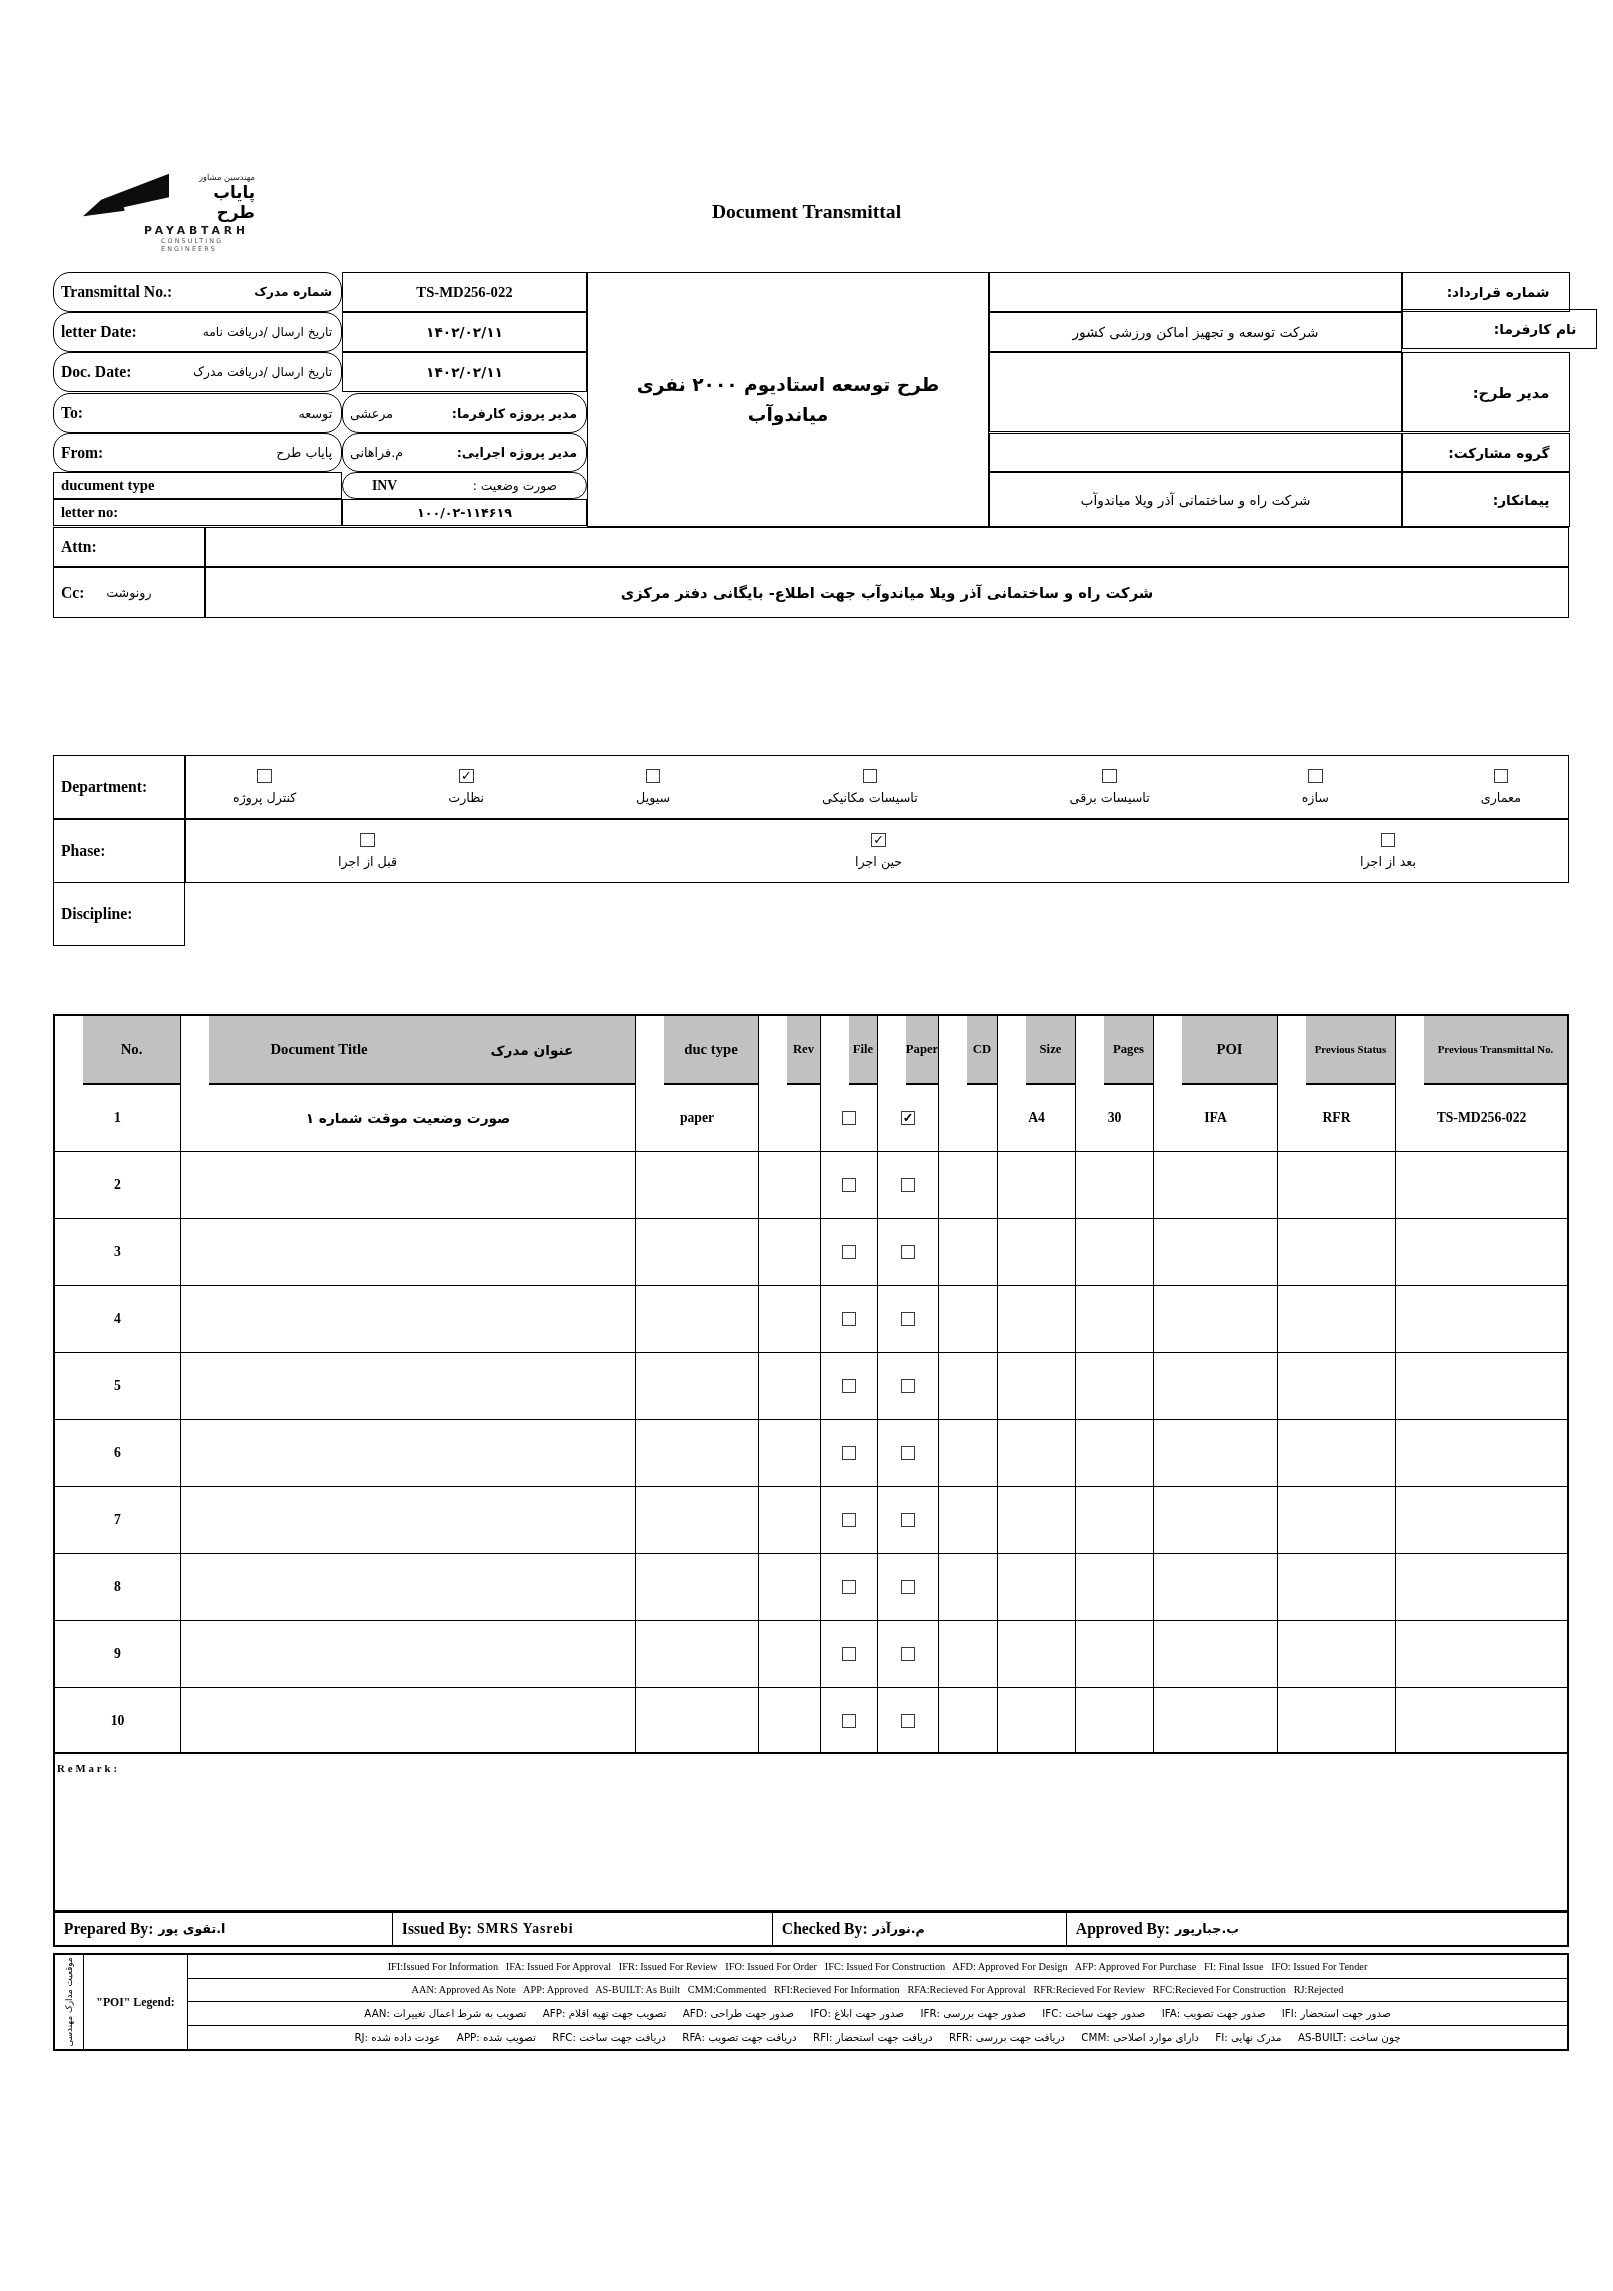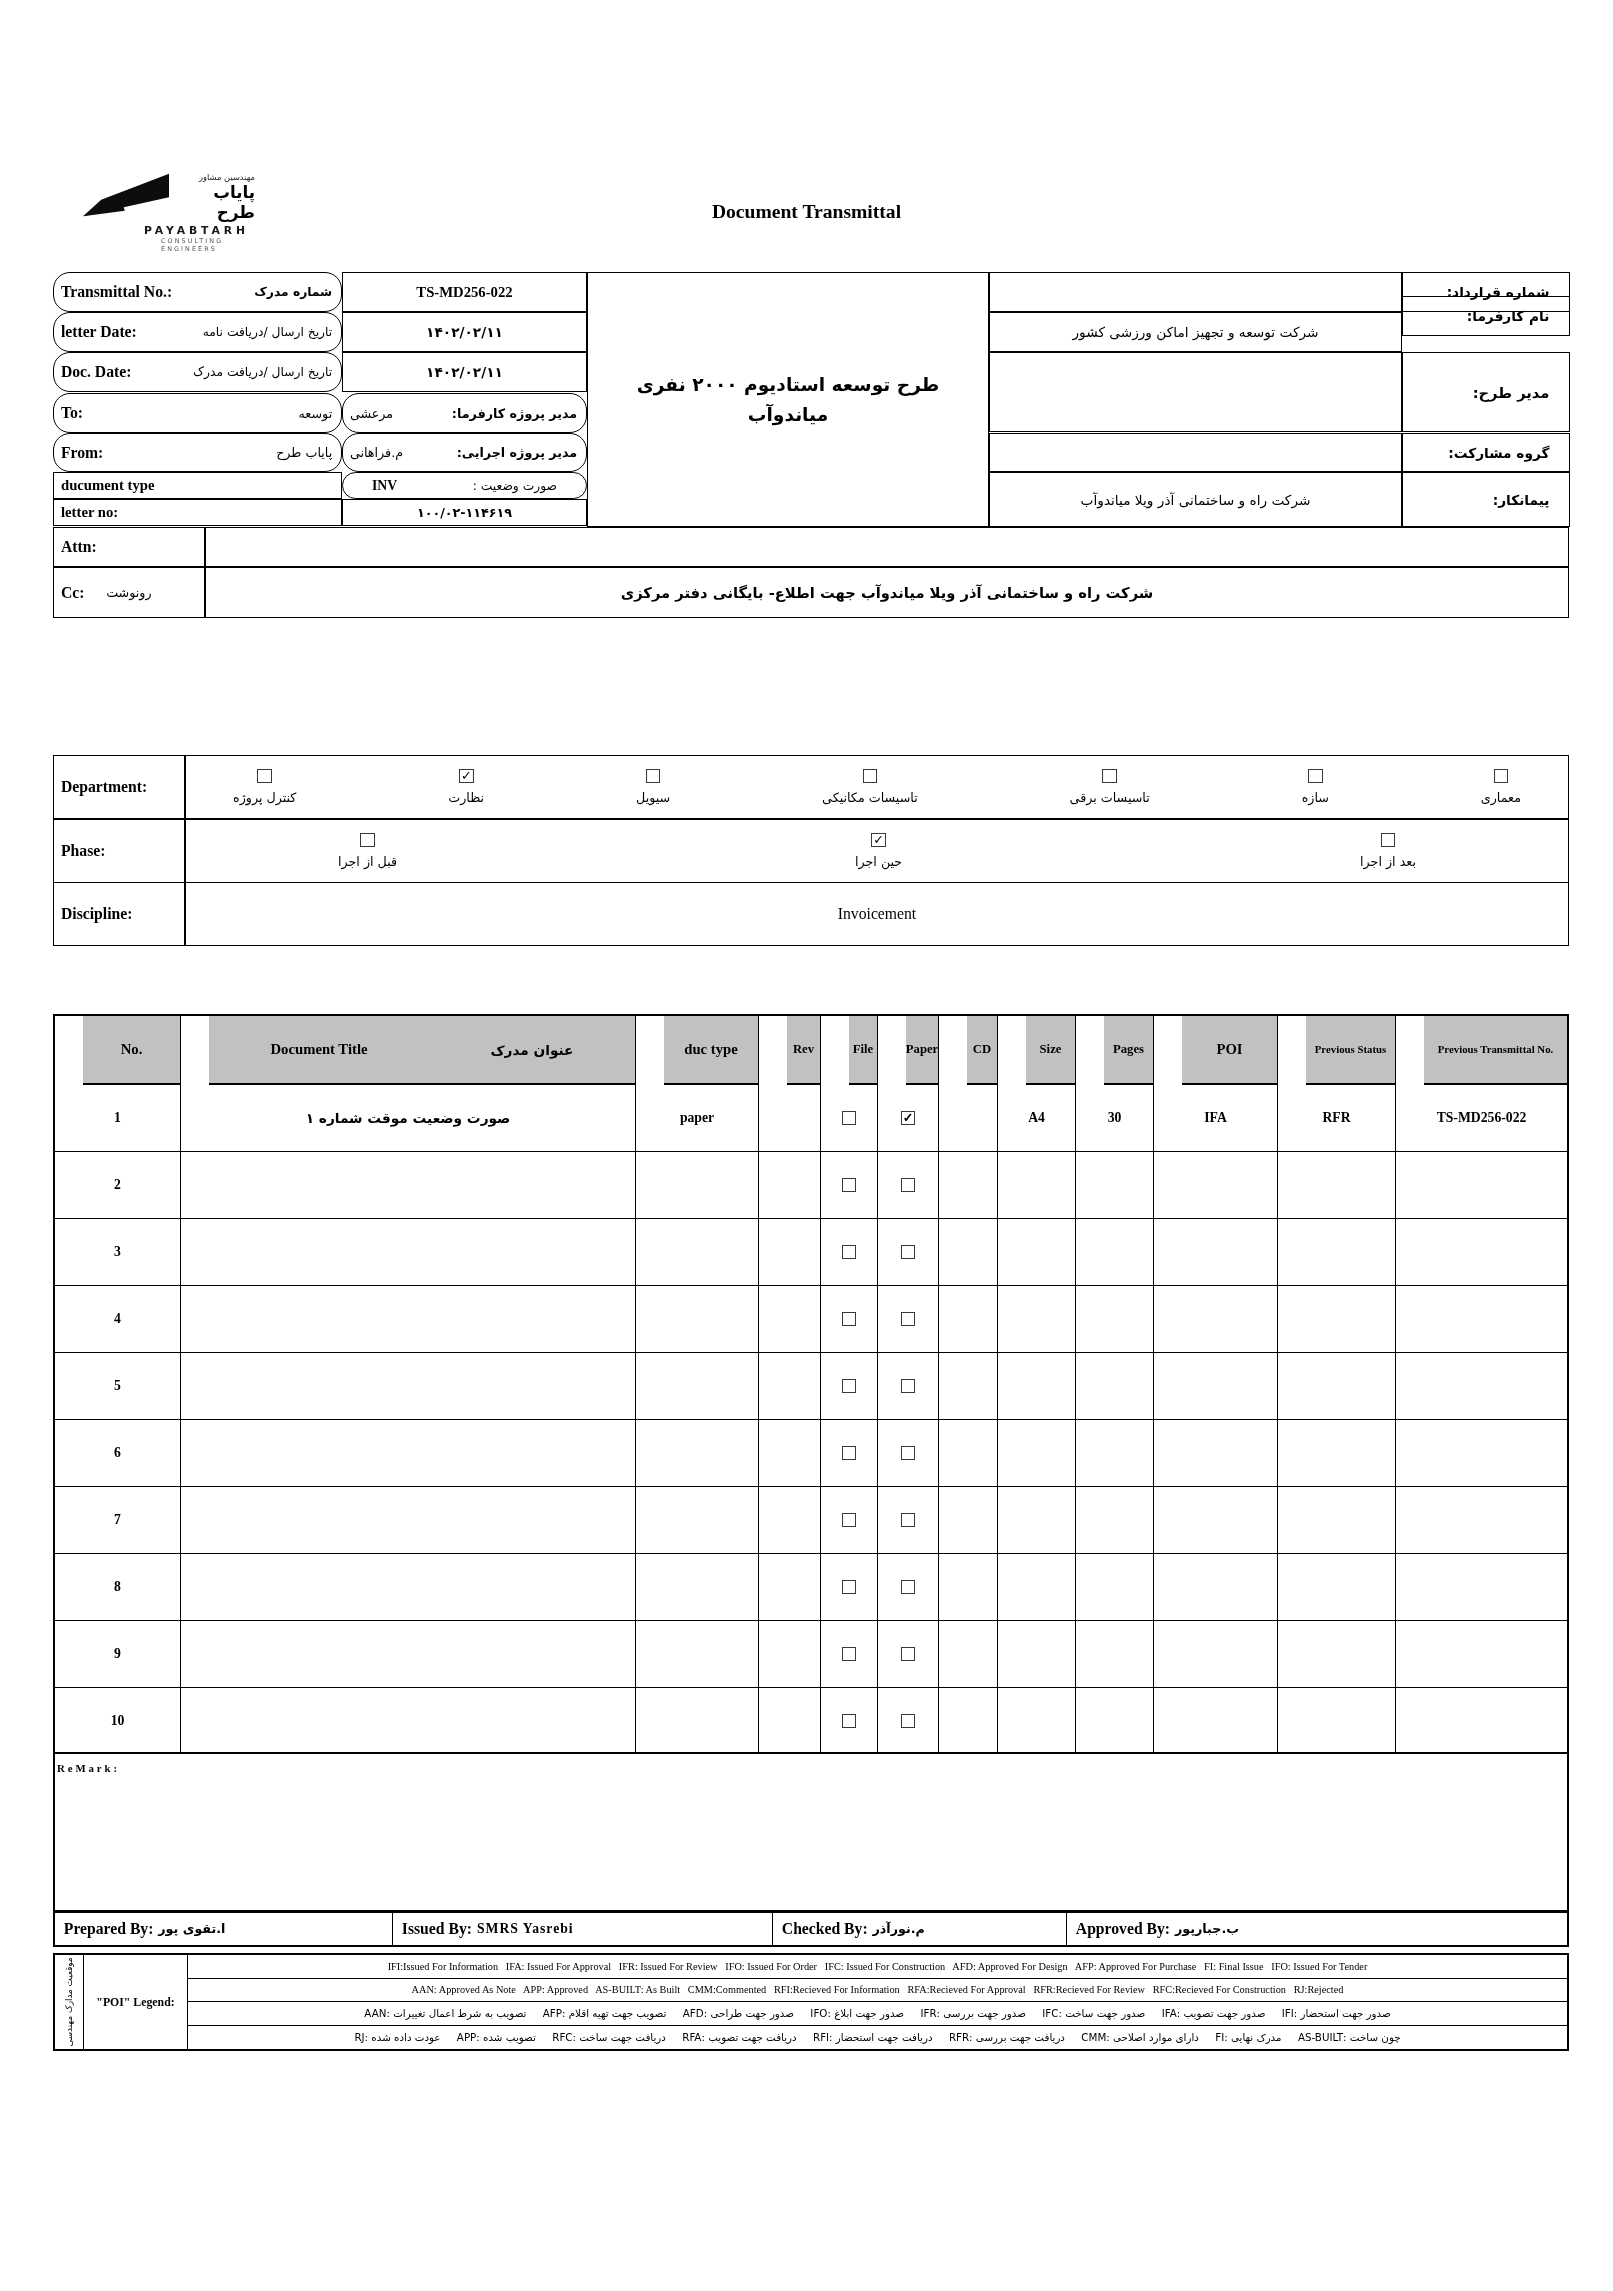--- a/index.html
+++ b/index.html
@@ -161,21 +161,21 @@
     <div class="abs ctr" style="left:936px;top:0;width:413px;height:40px">
       <span class="fa s14"></span>
     </div>
     <div class="abs rlab" style="left:1349px;top:0;width:168px;height:40px">
       <span class="fa s14 b">شماره قرارداد:</span>
     </div>
 
     <div class="abs ctr" style="left:936px;top:40px;width:413px;height:40px">
       <span class="fa s14">شرکت توسعه و تجهیز اماکن ورزشی کشور</span>
     </div>
-    <div class="abs rlab" style="left:1349px;top:24px;width:168px;height:40px">
+    <div class="abs rlab" style="left:1349px;top:37px;width:195px;height:40px">
       <span class="fa s14 b">نام کارفرما:</span>
     </div>
 
     <div class="abs ctr" style="left:936px;top:80px;width:413px;height:80px">
       <span class="fa s14"></span>
     </div>
     <div class="abs rlab" style="left:1349px;top:80px;width:168px;height:80px">
       <span class="fa s15 b">مدیر طرح:</span>
     </div>
 
@@ -257,23 +257,20 @@
           <span class="fa chk-lbl">حین اجرا</span>
         </span>
         <span class="chk-item">
           <span class="cb"></span>
           <span class="fa chk-lbl">قبل از اجرا</span>
         </span>
       </div>
 
     <div class="abs lblL" style="left:0;top:127px;width:132px;height:64px">
       <span class="en s16">Discipline:</span>
-    </div>
-    <div class="abs ctr" style="left:132px;top:127px;width:1384px;height:64px">
-      <span class="ser s16">Invoicement</span>
     </div>
   </div>
 
   <div id="doc-table">
     <div class="dh">No.</div>
     <div class="dh two">
       <span>Document Title</span>
       <span class="fa s14">عنوان مدرک</span>
     </div>
     <div class="dh">duc type</div>

